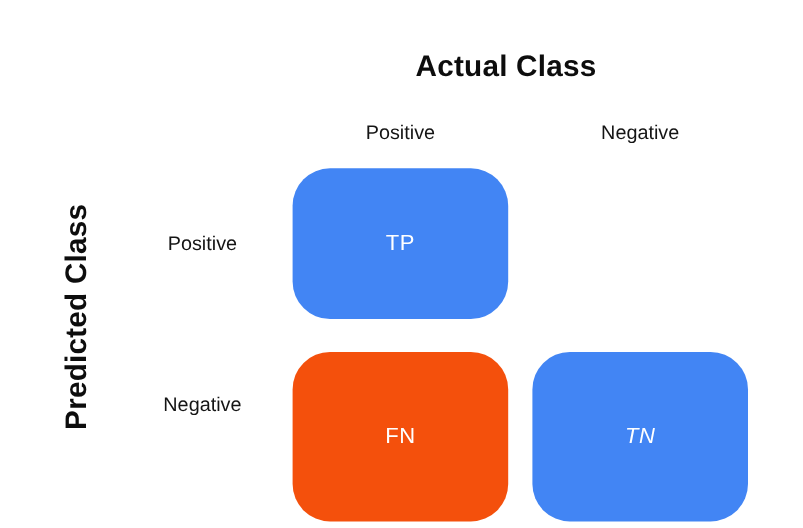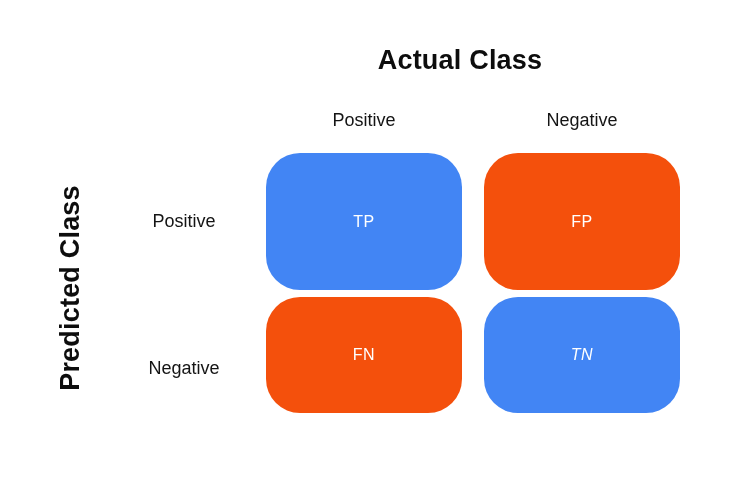--- a/index.html
+++ b/index.html
@@ -60,26 +60,26 @@
   .row-header.r1 { top: 358px; }
   .cell {
     position: absolute;
     width: 196px;
     border-radius: 34px;
     display: flex;
     align-items: center;
     justify-content: center;
   }
   .cell.r0 { top: 153px; height: 137px; }
-  .cell.r1 { top: 297px; height: 116px; justify-content: center; }
+  .cell.r1 { top: 320px; height: 154px; justify-content: center; }
   .cell.c0 { left: 266px; }
   .cell.c1 { left: 484px; }
   .cell span {
     color: #ffffff;
-    font-size: 16px;
+    font-size: 20px;
     letter-spacing: 0.5px;
   }
 </style>
 </head>
 <body>
 
 <div class="canvas">
 
   <div class="title">Actual Class</div>
 
@@ -90,23 +90,20 @@
   <div class="col-header c1">Negative</div>
 
   <div class="row-header r0">Positive</div>
 
   <div class="row-header r1">Negative</div>
 
   <div class="cell r0 c0" style="background-color: rgb(66, 133, 244);">
     <span>TP</span>
   </div>
 
-  <div class="cell r0 c1" style="background-color: rgb(244, 80, 12);">
-    <span>FP</span>
-  </div>
 
   <div class="cell r1 c0" style="background-color: rgb(244, 80, 12);">
     <span>FN</span>
   </div>
 
   <div class="cell r1 c1" style="background-color: rgb(66, 133, 244); font-style: italic;">
     <span>TN</span>
   </div>
 
 </div>

